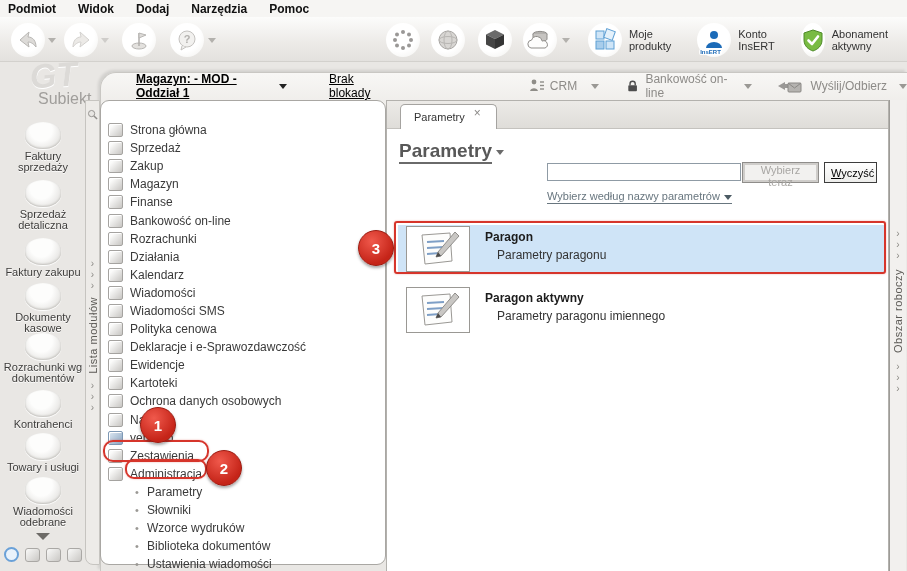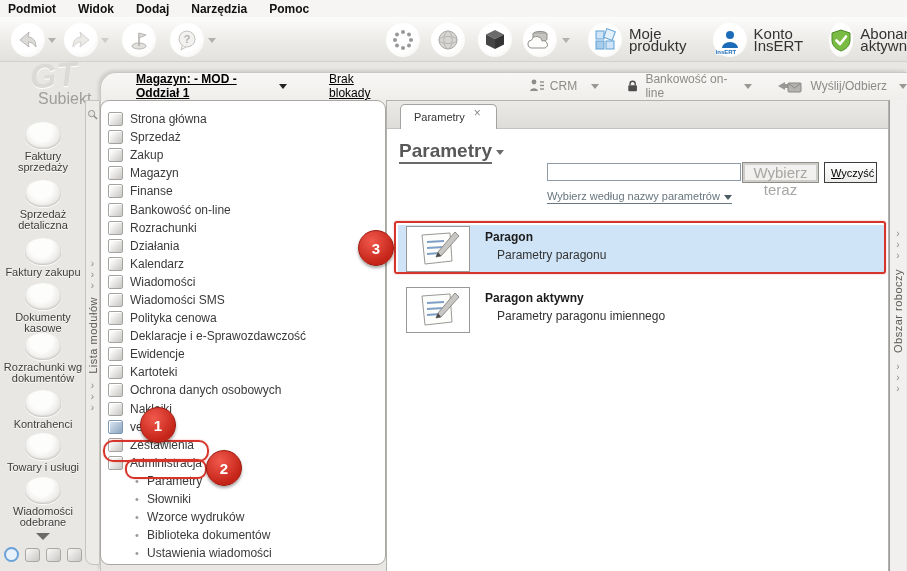--- a/index.html
+++ b/index.html
@@ -14,21 +14,21 @@
   .toolbar{position:absolute;left:0;top:17px;width:907px;height:44px;
            background:linear-gradient(#fcfcfb,#eceae7 60%,#e3e1de);
            border-bottom:1px solid #d3d1cd;}
   .tb-ic{position:absolute;top:6px;width:34px;height:34px;border-radius:50%;
          background:radial-gradient(circle at 40% 35%,#ffffff 55%,#f0efec);display:flex;
          align-items:center;justify-content:center;}
   .caret{position:absolute;top:21px;width:0;height:0;border-left:4px solid transparent;
          border-right:4px solid transparent;border-top:5px solid #b3b1ad;}
   .tb-group-right{position:absolute;top:6px;display:flex;align-items:center;}
   .acct{display:flex;align-items:center;gap:7px;margin-right:26px;}
-  .acct .lbl{font-size:15px;color:#333;line-height:12px;}
+  .acct .lbl{font-size:11px;color:#333;line-height:12px;}
   .round36{width:34px;height:34px;border-radius:50%;background:radial-gradient(circle at 40% 35%,#fff 60%,#f1f0ed);
            display:flex;align-items:center;justify-content:center;}
   
   .shell{position:absolute;left:100px;top:72px;right:0;bottom:0;
          background:linear-gradient(#f8f7f5,#eceae7 40px,#e9e7e4);
          border:1px solid #c9c7c3;border-right:none;border-bottom:none;
          border-top-left-radius:16px;box-shadow:-2px -2px 3px rgba(0,0,0,.10);}
   .subbar{position:absolute;left:100px;top:72px;right:0;height:28px;display:flex;align-items:center;}
   .sb-link{font-size:12px;color:#000;text-decoration:underline;cursor:pointer;}
   .sb-bold{font-weight:700;}
@@ -53,21 +53,21 @@
   .mini-sel{width:11px;height:11px;border-radius:50%;background:#e9f2fb;border:2px solid #6aa1d8;}
   
   .vstrip{position:absolute;box-sizing:border-box;background:#edebe8;border:1px solid #c6c4c0;
           display:flex;flex-direction:column;align-items:center;}
   .strip-left{left:85px;top:100px;width:15px;height:465px;border-bottom-left-radius:8px;}
   .strip-right{left:889px;top:100px;width:17px;height:471px;background:#f2f0ee;border:none;border-left:1px solid #9d9b97;}
   .vlabel{writing-mode:vertical-rl;transform:rotate(180deg);font-size:11px;color:#5b5955;letter-spacing:.5px;}
   .chev{display:block;height:11px;line-height:11px;font-size:10px;color:#8d8b87;}
   
   .modpanel{position:absolute;left:100px;top:100px;width:286px;height:465px;box-sizing:border-box;
-            background:#fff;border:1px solid #a9a7a3;border-radius:9px;padding-top:9px;}
+            background:#fff;border:1px solid #a9a7a3;border-radius:9px;padding-top:20px;}
   .mrow{height:18.1px;display:flex;align-items:center;padding-left:7px;cursor:pointer;}
   .mrow .mlabel{font-size:12px;color:#3a3a3a;margin-left:7px;white-space:nowrap;}
   .mic{width:13px;height:12px;border-radius:2px;background:linear-gradient(135deg,#fbfbfa 20%,#c7c5c2);
        border:1px solid #a5a3a0;box-shadow:inset 1px 1px 0 #fff;}
   .mic-blue{background:linear-gradient(135deg,#dfe9f3,#8aa4c0);border-color:#7e98b4;}
   .srow{height:18.1px;display:flex;align-items:center;padding-left:34px;cursor:pointer;}
   .srow .bullet{font-size:11px;color:#9a9894;width:12px;}
   .srow .slabel{font-size:12px;color:#3a3a3a;}
   
   .mainpanel{position:absolute;left:386px;top:100px;width:503px;height:471px;box-sizing:border-box;
@@ -79,21 +79,21 @@
        display:flex;align-items:center;padding-left:13px;box-sizing:border-box;cursor:pointer;}
   .tab .tlabel{font-size:11px;color:#333;}
   .tab .tclose{font-size:12px;color:#8b8987;margin-left:9px;margin-top:-8px;cursor:pointer;}
   .pt-text{font-size:19px;font-weight:700;color:#585858;border-bottom:2px solid #6a6a6a;padding-bottom:1px;}
   .pt-caret{display:inline-block;margin-left:4px;width:0;height:0;border-left:4px solid transparent;
             border-right:4px solid transparent;border-top:5px solid #6a6a6a;vertical-align:middle;}
   .search-input{position:absolute;left:160px;top:62px;width:186px;height:16px;border:1px solid #8f9ba5;
                 font-size:12px;padding:0 3px;}
   .btn-select{position:absolute;left:355px;top:61px;width:77px;height:21px;background:#f2f1ef;
               border:1px solid #8f8d8a;box-shadow:inset 0 0 0 2px #cfcdca;color:#a8a6a3;
-              font-size:15px;font-family:inherit;}
+              font-size:11px;font-family:inherit;}
   .btn-clear{position:absolute;left:437px;top:61px;width:53px;height:21px;
              background:linear-gradient(#ffffff,#ededeb);border:1px solid #3c3c3c;color:#000;
              font-size:11px;font-family:inherit;}
   .btn-clear .accel{text-decoration:underline;}
   .filter-link{position:absolute;left:160px;top:89px;font-size:11px;color:#68767f;
                border-bottom:1px solid #68767f;cursor:pointer;padding-bottom:1px;}
   .fl-caret{display:inline-block;margin-left:4px;width:0;height:0;border-left:4px solid transparent;
             border-right:4px solid transparent;border-top:5px solid #4b5a63;vertical-align:middle;}
   .pitem{position:absolute;left:11px;width:486px;height:47px;cursor:pointer;}
   .pitem.selected{background:#cfe4f7;}

